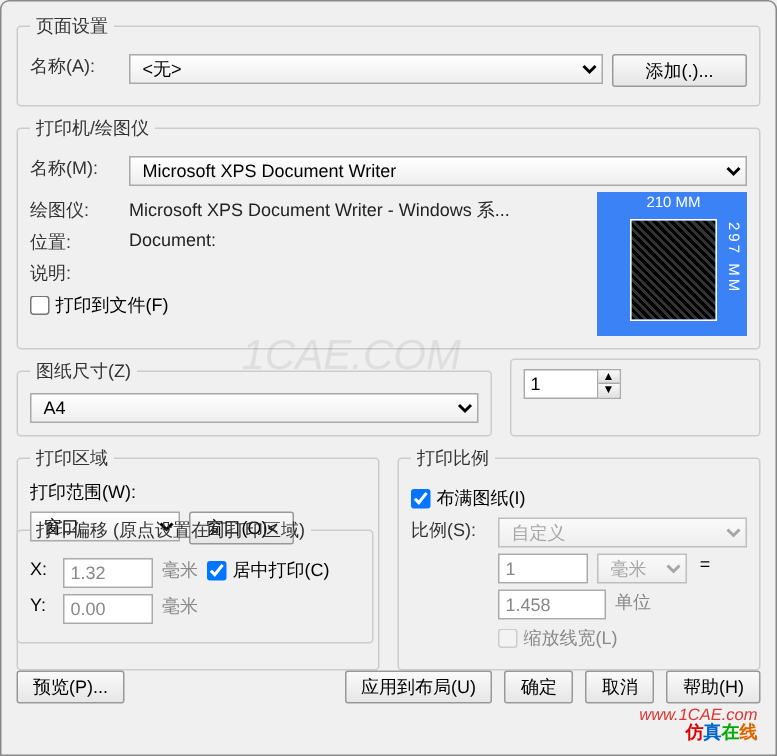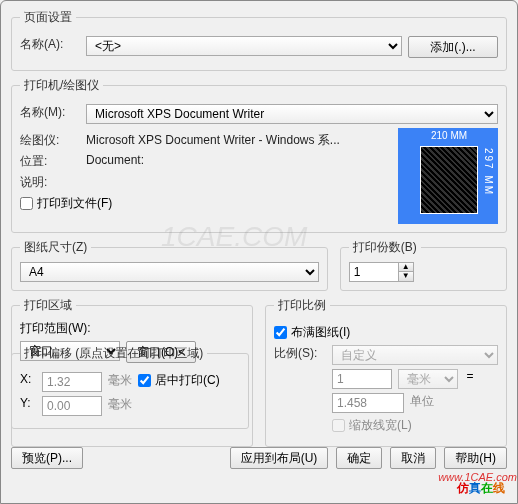--- a/index.html
+++ b/index.html
@@ -26,21 +26,21 @@
 .preview-paper { position: absolute; left: 22px; top: 18px; width: 58px; height: 68px; border: 1px solid #fff; background: repeating-linear-gradient(45deg,#000,#000 2px,#333 2px,#333 4px); }
 .preview-top-label { position: absolute; top: 2px; left: 18px; width: 66px; color: #fff; text-align: center; font-size: 10px; }
 .preview-side-label { position: absolute; right: 4px; top: 20px; color: #fff; writing-mode: vertical-rl; font-size: 10px; letter-spacing: 2px; }
 .ro { color: #222; }
 .bottom-row { display: flex; gap: 8px; padding: 4px 10px; align-items: center; }
 .watermark { position: absolute; bottom: 6px; right: 12px; font-weight: bold; }
 .wm1 { color: #d00; }
 .wm2 { color: #06c; }
 .wm3 { color: #0a0; }
 .wm4 { color: #d60; }
-.wm-url { position: absolute; bottom: 20px; right: 0; color: #d33; font-size: 11px; font-style: italic; }
+.wm-url { position: absolute; bottom: 20px; right: 12px; color: #d33; font-size: 11px; font-style: italic; }
 .light-watermark { position: absolute; top: 220px; left: 160px; font-size: 28px; color: rgba(120,120,120,0.15); font-style: italic; pointer-events: none; }
 .numspin { display: inline-flex; }
 .numspin input { width: 50px; }
 .numspin .spinbtns { display: flex; flex-direction: column; border: 1px solid #aaa; border-left: none; }
 .numspin .sp { width: 14px; height: 9px; line-height: 7px; text-align: center; background: linear-gradient(#fafafa,#e0e0e0); font-size: 8px; cursor: default; border-bottom: 1px solid #aaa; }
 .numspin .sp:last-child { border-bottom: none; }
 .scale-eq { width: 12px; text-align: center; }
 .gray { color: #888; }
 </style>
 </head>
@@ -91,21 +91,20 @@
         </div>
       </div>
     </fieldset>
 
     <div class="two-col">
       <fieldset class="col" style="flex:2">
         <legend>图纸尺寸(Z)</legend>
         <select style="width:100%"><option>A4</option></select>
       </fieldset>
       <fieldset class="col">
-        <legend>打印份数(B)</legend>
         <div class="numspin">
           <input type="text" value="1" style="">
           <div class="spinbtns">
               <div class="sp">▲</div>
               <div class="sp">▼</div>
             </div>
         </div>
       </fieldset>
     </div>
 

